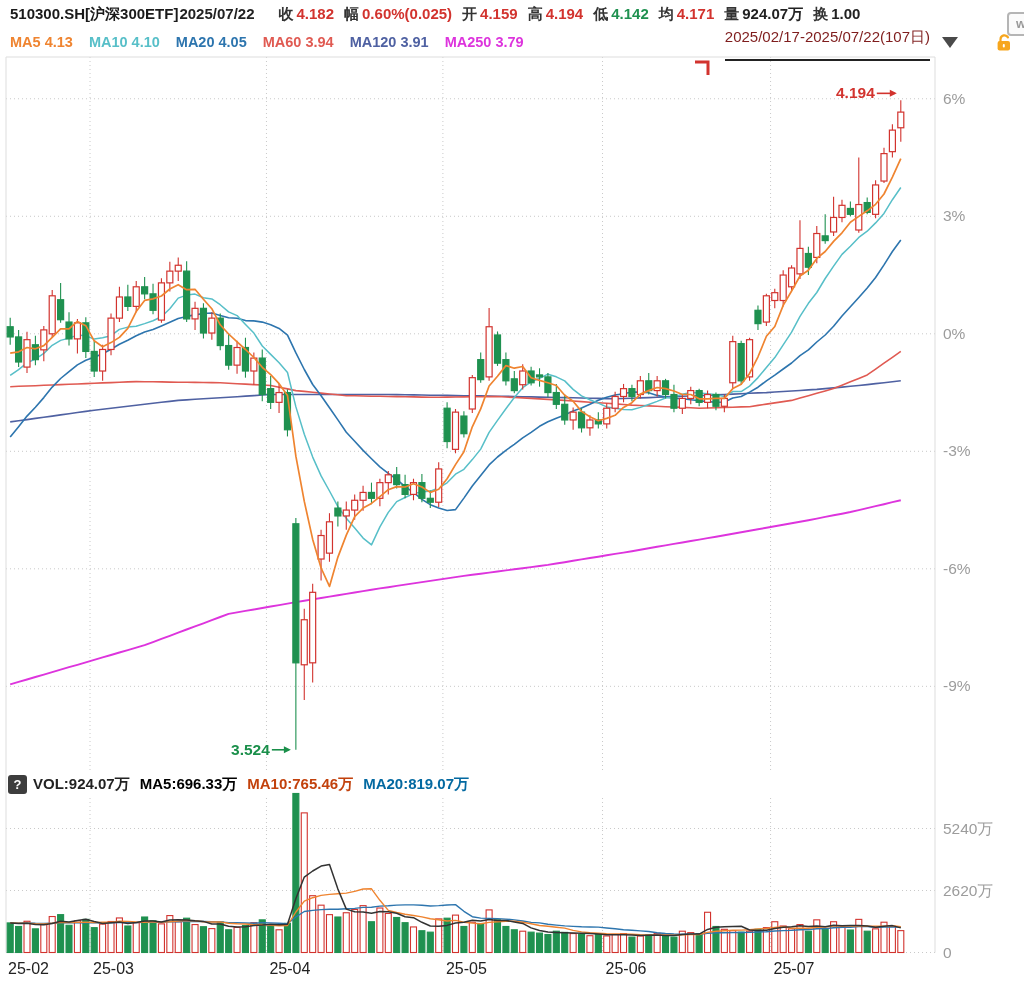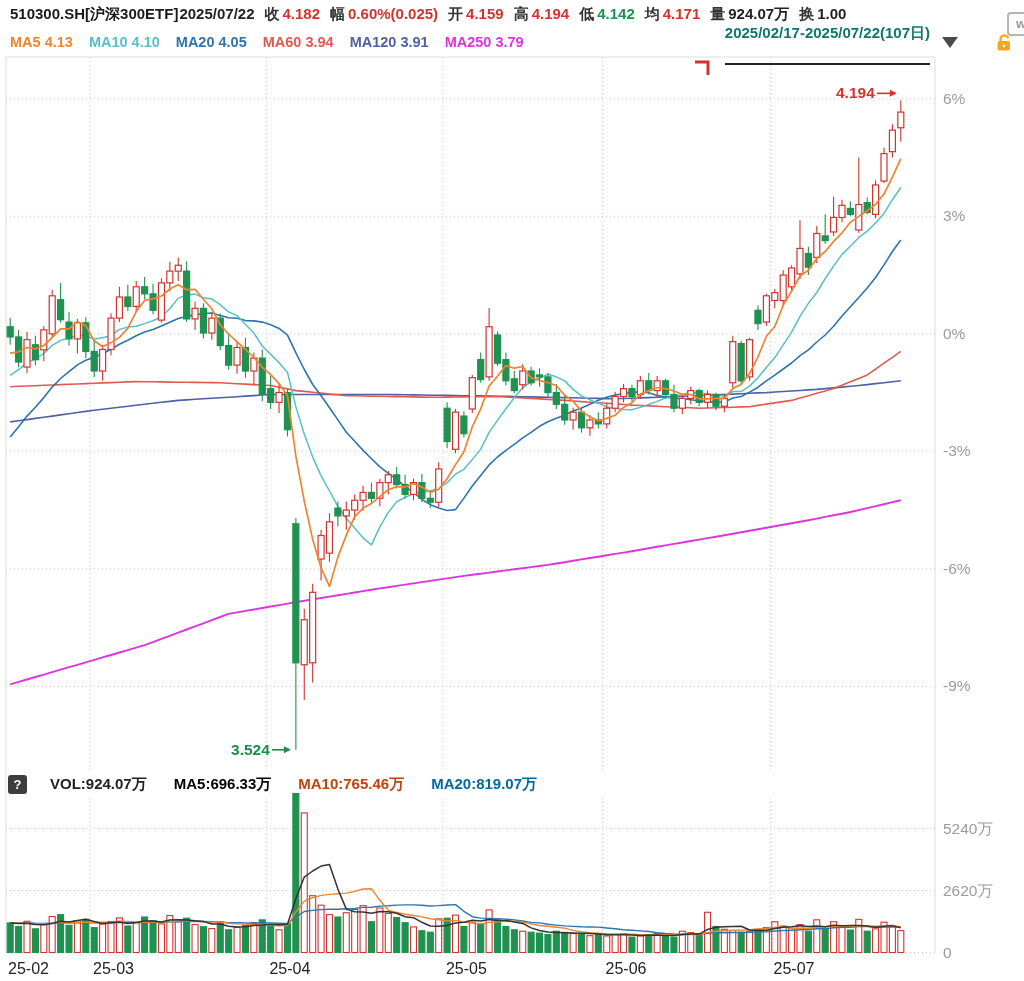--- a/index.html
+++ b/index.html
@@ -1,39 +1,39 @@
 <!DOCTYPE html>
 <html><head>
 <meta charset="utf-8">
 <style>
   html,body{margin:0;padding:0;background:#fff;}
   .app{position:relative;width:1024px;height:981px;background:#fff;overflow:hidden;
        font-family:"Liberation Sans","DejaVu Sans",sans-serif;-webkit-font-smoothing:antialiased;}
   .hdr1{position:absolute;left:0;top:0;width:1024px;height:28px;line-height:28px;
         font-size:15px;font-weight:600;color:#222;white-space:nowrap;padding-left:10px;z-index:3;}
   .hdr1 .sym{margin-right:1px;color:#1a1a1a;}
-  .hdr1 .qdate{color:#222;}
+  .hdr1 .qdate{margin-right:14px;color:#222;}
   .qf-label{color:#333;margin:0 3px 0 10px;}
   .hdr2{position:absolute;left:0;top:28px;width:1024px;height:28px;line-height:28px;
         font-size:14.5px;font-weight:600;white-space:nowrap;padding-left:10px;z-index:3;}
   .ma-item{margin-right:16px;}
   .range-wrap{position:absolute;right:22px;top:0;height:28px;display:flex;align-items:center;}
-  .range{color:#0f766e;font-size:15px;font-weight:700;border-bottom:2px solid #222;padding-bottom:16px;}
+  .range{color:#7f1d1d;font-size:15px;font-weight:400;border-bottom:2px solid #222;padding-bottom:8px;}
   .caret{width:0;height:0;border-left:8px solid transparent;border-right:8px solid transparent;
          border-top:11px solid #4a4a4a;margin-left:12px;}
   .lock{margin-left:38px;display:inline-flex;}
   .wbadge{position:absolute;left:1007px;top:12px;width:24px;height:20px;border:2px solid #b5b5b5;
           border-radius:4px;color:#999;background:#fbfbfb;font-size:13px;font-weight:700;
           text-align:center;line-height:20px;z-index:3;}
   .chart-svg{position:absolute;left:0;top:0;z-index:1;}
   .vol-legend{position:absolute;left:8px;top:772px;height:24px;display:flex;align-items:center;
               font-size:15px;font-weight:600;z-index:3;white-space:nowrap;}
   .help{width:19px;height:19px;background:#3d3d3d;color:#fff;border-radius:3px;text-align:center;
         line-height:19px;font-size:13px;font-weight:700;margin-right:6px;}
-  .vl{margin-right:10px;margin-left:17px;}
+  .vl{margin-right:10px;}
 </style>
 </head>
 <body>
 
 <div class="app">
 
   <svg id="chart" class="chart-svg" width="1024" height="981" viewBox="0 0 1024 981">
       <g>
         <line x1="6" y1="98.78" x2="935" y2="98.78" stroke="#c9c9c9" stroke-width="1" stroke-dasharray="1 3"></line>
         <line x1="6" y1="216.29000000000002" x2="935" y2="216.29000000000002" stroke="#c9c9c9" stroke-width="1" stroke-dasharray="1 3"></line>

